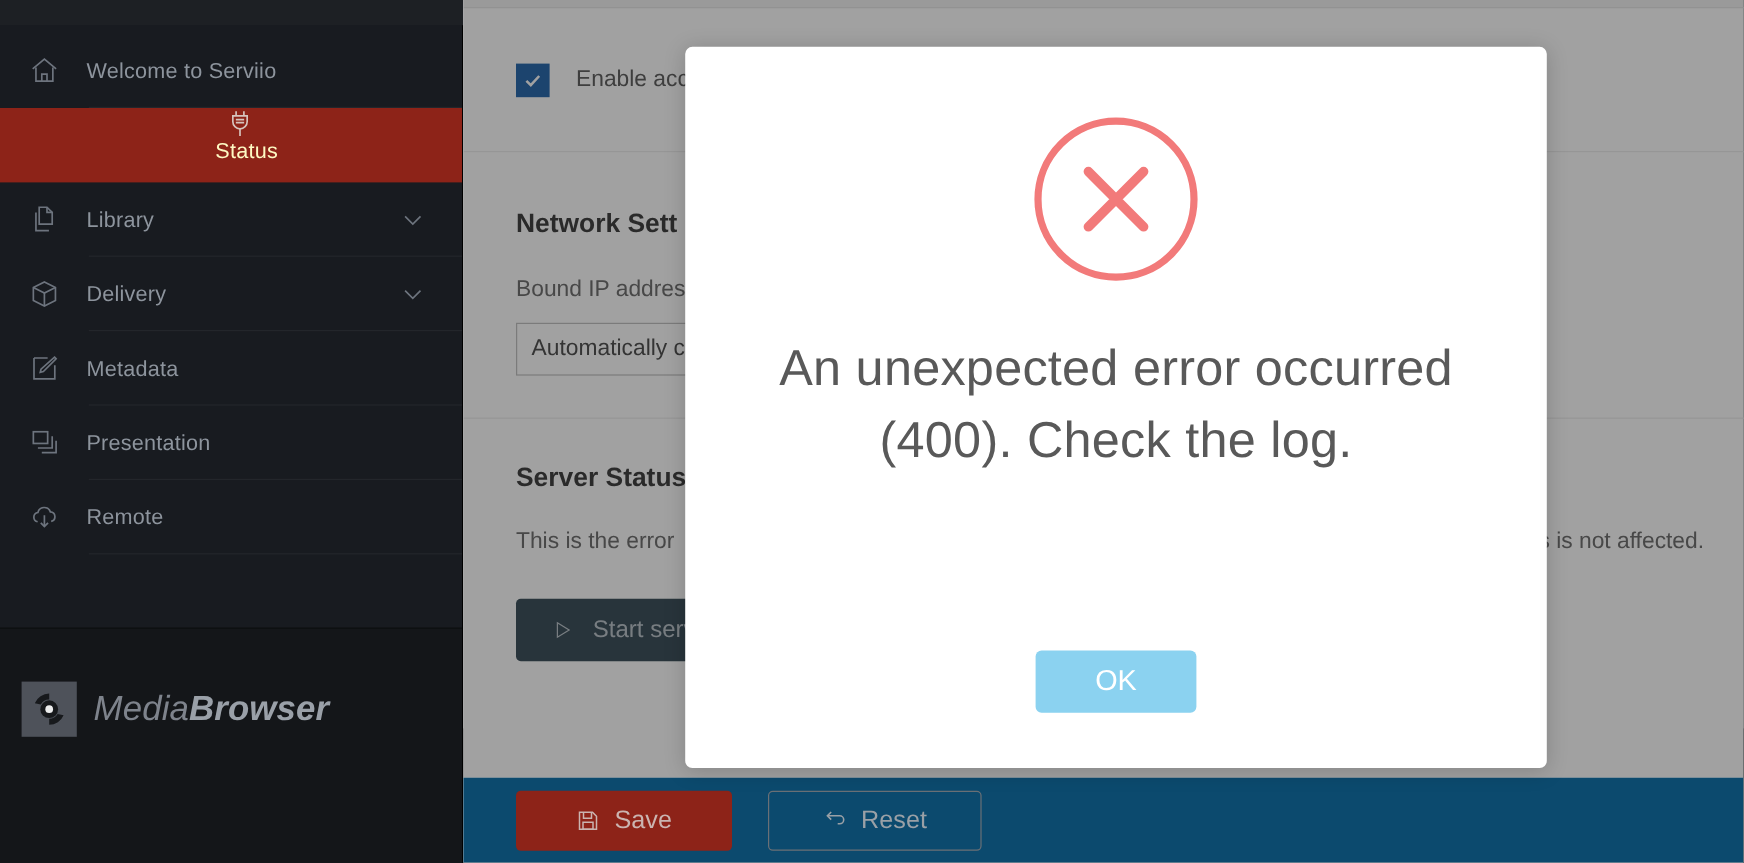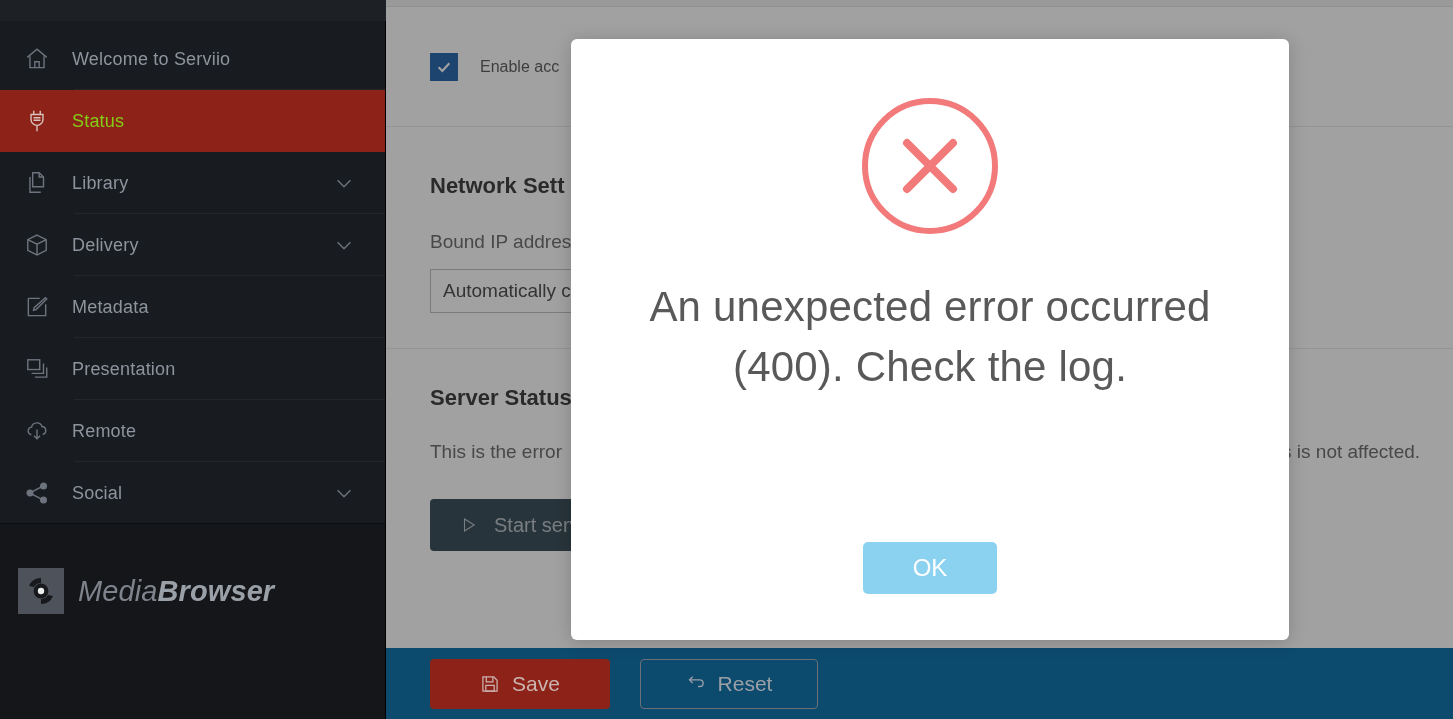--- a/index.html
+++ b/index.html
@@ -27,21 +27,22 @@
     padding-left: 14px;
     color: #8d949d;
     cursor: pointer;
   }
   .nav-item .sep {
     position: absolute; left: 74px; right: 0; bottom: 0;
     height: 1px; background: #23262b;
   }
   .nav-item.active {
     background: #8d2318;
-    color: #84cc16;
+    color: #fef9c3;
+    flex-direction: column;
   }
   .nav-item.active .sep { background: transparent; }
   .nav-item.first .sep { background: #23262b; }
   .nav-icon {
     width: 46px; min-width: 46px;
     display: flex; align-items: center; justify-content: center;
     color: #6d747e;
   }
   .nav-item.active .nav-icon { color: #d6c3bd; }
   .nav-label {
@@ -93,21 +94,21 @@
   .panel.c { height: 258px; padding-top: 36px; }
 
   .checkrow { display: flex; align-items: center; }
   .checkbox {
     width: 28px; height: 28px;
     background: #1a5fa8;
     display: flex; align-items: center; justify-content: center;
     cursor: pointer;
   }
   .checkrow .lbl {
-    font-size: 16px; color: #555; padding-left: 22px; white-space: nowrap;
+    font-size: 19px; color: #555; padding-left: 22px; white-space: nowrap;
   }
 
   .sec-title { font-size: 22px; font-weight: 700; color: #333; }
   .sec-sub { font-size: 19px; color: #666; margin-top: 32px; }
   .select-box {
     margin-top: 16px;
     width: 520px; height: 44px;
     border: 1px solid #bdbdbd;
     background: #fff;
     display: flex; align-items: center;
@@ -285,37 +286,20 @@
           <svg width="26" height="26" viewBox="0 0 24 24" fill="none" stroke="currentColor" stroke-width="1.3">
             <path d="M6.8 15.5A3.6 3.6 0 0 1 7 8.4a5 5 0 0 1 9.6-.5 3.7 3.7 0 0 1 .6 7.3"></path>
             <path d="M12 10.5v8.5"></path>
               <path d="M9.2 16.3 12 19.1l2.8-2.8"></path>
           </svg>
         </span>
         <span class="nav-label">Remote</span>
         <span class="sep"></span>
       </div>
 
-      <div class="nav-item">
-        <span class="nav-icon">
-          <svg width="26" height="26" viewBox="0 0 24 24" fill="currentColor" stroke="currentColor" stroke-width="1.3">
-            <circle cx="18" cy="5.5" r="2.6"></circle>
-              <circle cx="5.5" cy="12" r="2.6"></circle>
-              <circle cx="18" cy="18.5" r="2.6"></circle>
-            <path d="M7.8 10.7 15.7 6.6M7.8 13.3l7.9 4.1" fill="none"></path>
-          </svg>
-        </span>
-        <span class="nav-label">Social</span>
-        <span class="nav-chevron">
-          <svg width="22" height="22" viewBox="0 0 24 24" fill="none" stroke="currentColor" stroke-width="1.5">
-              <path d="M5 9l7 7 7-7"></path>
-            </svg>
-        </span>
-        <span class="sep"></span>
-      </div>
     </div>
 
     <div class="brand-area">
       <div class="brand">
         <span class="brand-mark">
           <svg width="34" height="34" viewBox="0 0 34 34">
             <path d="M17 4a13 13 0 0 0-12 8l5 1a8 8 0 0 1 7-4z" fill="#17191c"></path>
             <path d="M17 30a13 13 0 0 0 12-8l-5-1a8 8 0 0 1-7 4z" fill="#17191c"></path>
             <circle cx="17" cy="17" r="7.4" fill="#17191c"></circle>
             <circle cx="17" cy="17" r="3.2" fill="#ffffff" opacity="0.92"></circle>

